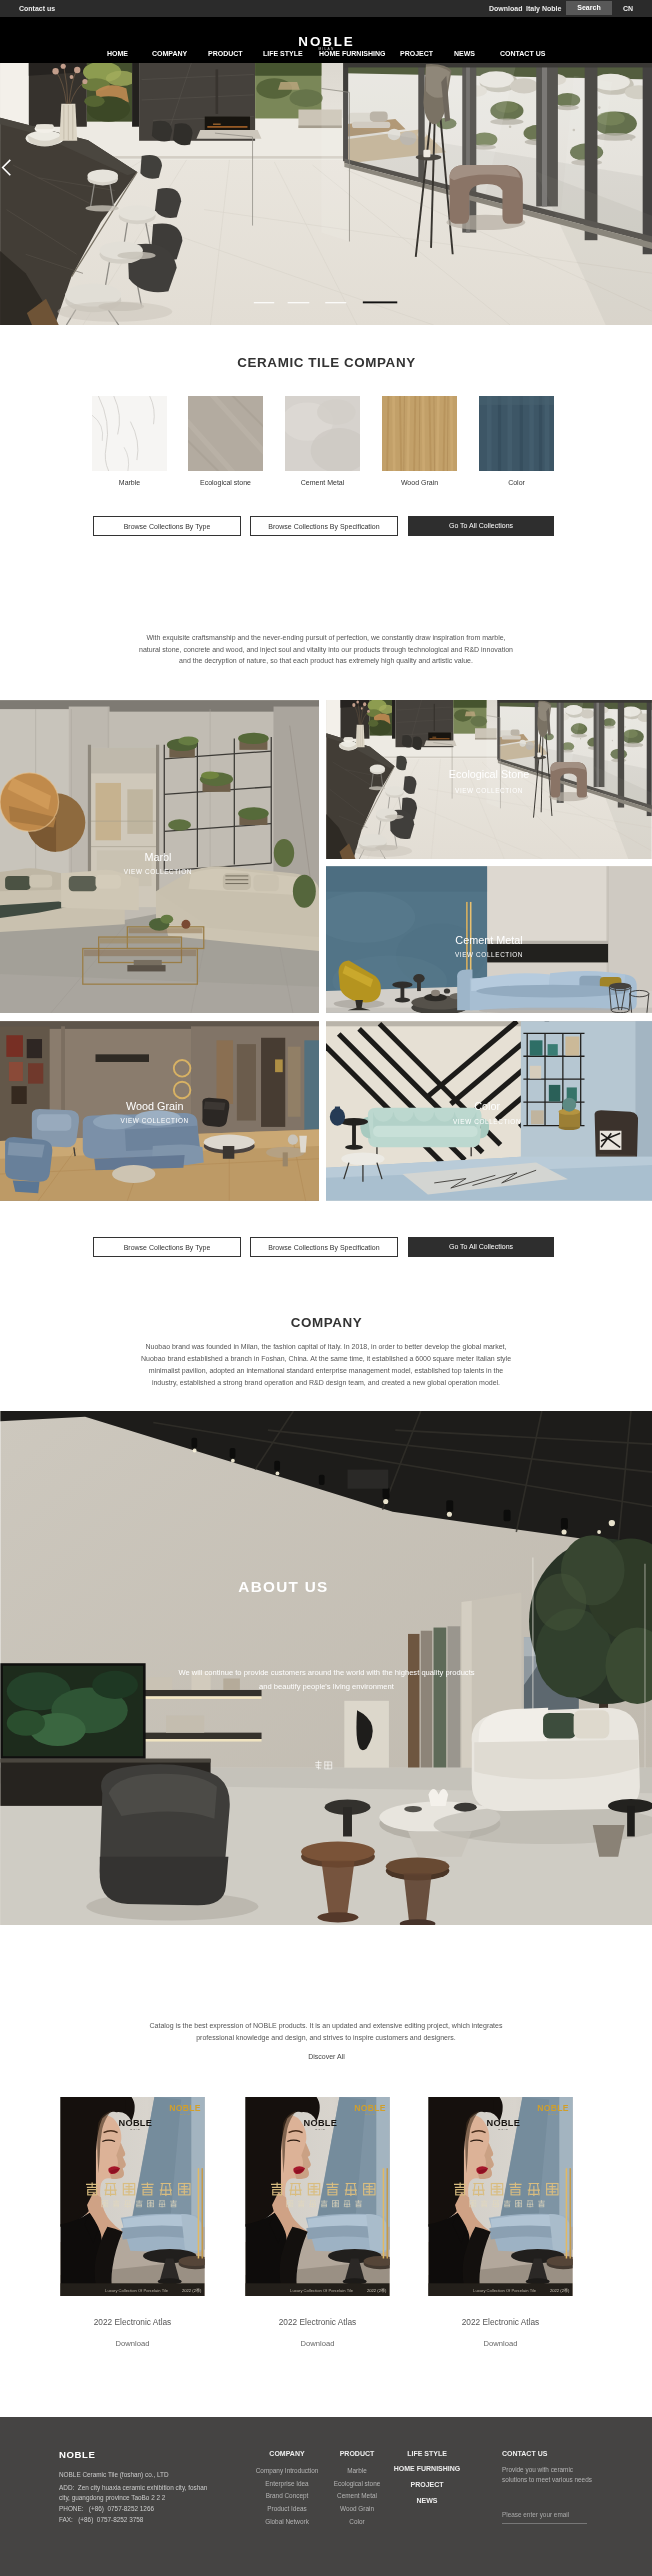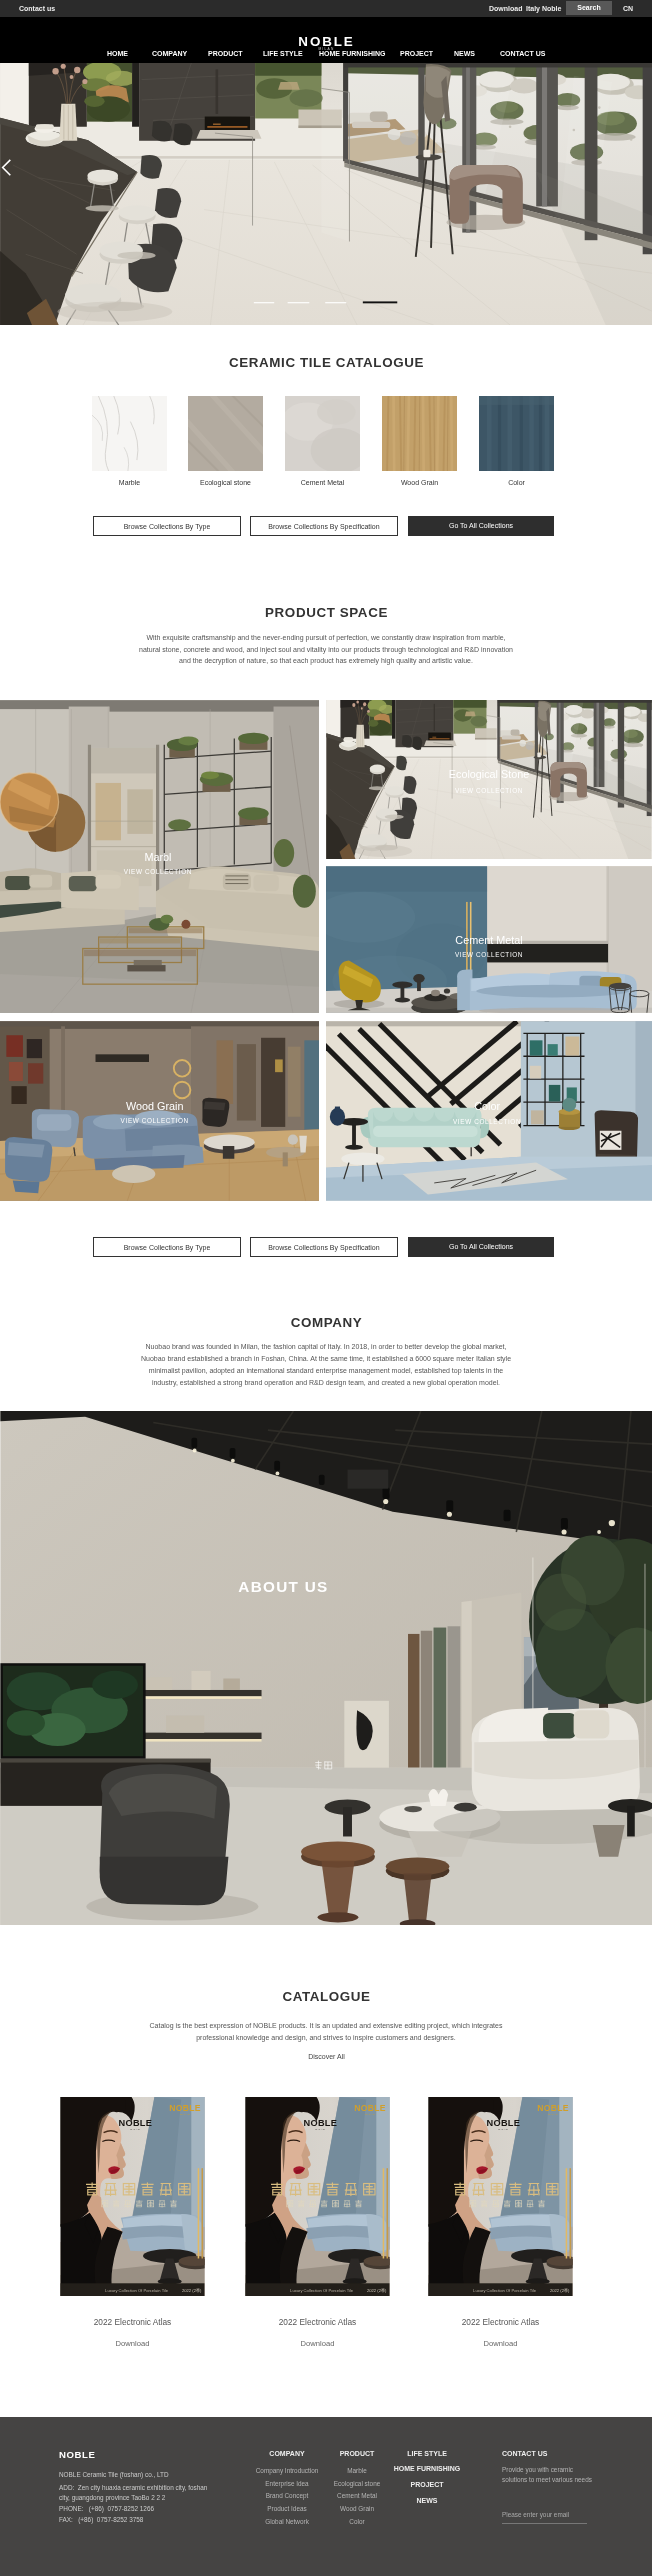--- a/index.html
+++ b/index.html
@@ -279,21 +279,21 @@
 
     <g>
       <rect x="398" y="375" width="32" height="2" fill="#ffffff" opacity="0.9"></rect>
       <rect x="451" y="375" width="34" height="2" fill="#ffffff" opacity="0.9"></rect>
       <rect x="510" y="375" width="33" height="2" fill="#ffffff" opacity="0.9"></rect>
       <rect x="569" y="374" width="54" height="3" fill="#111111"></rect>
     </g>
   </svg>
   </div>
 
-  <div class="abs" style="left:0;top:355px;width:653px;text-align:center;font-size:13.4px;font-weight:bold;color:#333;letter-spacing:0.6px;">CERAMIC TILE CATALOGUE</div>
+  <div class="abs" style="left:0;top:355px;width:653px;text-align:center;font-size:13.4px;font-weight:bold;color:#333;letter-spacing:0.6px;">CERAMIC TILE COMPANY</div>
 
   <div class="abs" style="left:92px;top:396px;width:75px;height:75px;">
     <svg width="75" height="75" viewBox="0 0 117 117">
         <rect width="117" height="117" fill="#f6f5f3"></rect>
       <g stroke="#c9c7c3" stroke-width="1.2" fill="none" opacity="0.9">
         <path d="M10,0 Q30,40 22,80 Q18,100 26,117"></path>
         <path d="M34,0 Q48,30 40,60"></path>
         <path d="M60,40 Q76,70 70,100"></path>
         <path d="M90,0 Q100,20 96,44"></path>
       </g>
@@ -377,21 +377,20 @@
   <div class="abs" style="left:285px;top:479px;width:75px;text-align:center;font-size:7px;color:#333;">Cement Metal</div>
   <div class="abs" style="left:382px;top:479px;width:75px;text-align:center;font-size:7px;color:#333;">Wood Grain</div>
   <div class="abs" style="left:479px;top:479px;width:75px;text-align:center;font-size:7px;color:#333;">Color</div>
 
   <div class="abs" style="left:93px;top:516px;width:148px;height:20.4px;border:0.6px solid #333;font-size:7px;color:#333;text-align:center;line-height:19px;">Browse Collections By Type</div>
 
   <div class="abs" style="left:250px;top:516px;width:148px;height:20.4px;border:0.6px solid #333;font-size:7px;color:#333;text-align:center;line-height:19px;">Browse Collections By Specification</div>
 
   <div class="abs" style="left:408px;top:516px;width:146px;height:20.4px;background:#2e2e2e;font-size:7px;color:#fff;text-align:center;line-height:20.4px;">Go To All Collections</div>
 
-  <div class="abs" style="left:0;top:605px;width:653px;text-align:center;font-size:13.4px;font-weight:bold;color:#333;letter-spacing:0.6px;">PRODUCT SPACE</div>
 
   <div class="abs" style="left:71px;top:632px;width:510px;text-align:center;font-size:7px;line-height:11.5px;color:#555;">
     With exquisite craftsmanship and the never-ending pursuit of perfection, we constantly draw inspiration from marble,<br>
     natural stone, concrete and wood, and inject soul and vitality into our products through technological and R&amp;D innovation<br>
     and the decryption of nature, so that each product has extremely high quality and artistic value.
   </div>
 
   <div class="abs" style="left:0;top:700px;width:319px;height:297px;" id="tile-marble">
   <svg width="319" height="313" viewBox="0 0 501 491">
 
@@ -897,38 +896,38 @@
     <path d="M744,520 L1002,516 L1002,560 Q940,580 840,578 Q780,576 744,566 Z" fill="#dfdbd2"></path>
 
     <ellipse cx="990" cy="620" rx="36" ry="11" fill="#23221f"></ellipse>
     <rect x="984" y="620" width="12" height="48" fill="#1e1d1b"></rect>
 
     <path d="M930,650 L980,650 L970,700 L940,700 Z" fill="#8a8276"></path>
   </svg>
     
     <div class="abs" style="left:0;top:167px;width:567px;text-align:center;color:#fff;font-size:15.3px;font-weight:bold;letter-spacing:1.3px;">ABOUT US</div>
     
+    <div class="abs" style="left:0;top:255px;width:653px;text-align:center;color:#fff;font-size:7.6px;line-height:14px;">We will continue to provide customers around the world with the highest quality products<br>and beautify people's living environment</div>
     
     <svg class="abs" style="left:314px;top:349px;" width="19" height="10.2" viewBox="0 0 30 16">
       <g stroke="#ffffff" stroke-width="1.1" fill="none" opacity="0.95">
         <line x1="2" y1="4" x2="12" y2="4"></line>
           <line x1="7" y1="1" x2="7" y2="15"></line>
           <line x1="2" y1="8" x2="12" y2="8"></line>
           <line x1="3" y1="11" x2="11" y2="13"></line>
         <line x1="17" y1="2" x2="17" y2="14"></line>
           <line x1="17" y1="3" x2="28" y2="3"></line>
           <line x1="28" y1="3" x2="28" y2="14"></line>
           <line x1="17" y1="8" x2="28" y2="8"></line>
           <line x1="22" y1="3" x2="22" y2="14"></line>
           <line x1="17" y1="14" x2="28" y2="14"></line>
       </g>
     </svg>
   </div>
 
-  <div class="abs" style="left:0;top:1989px;width:653px;text-align:center;font-size:13.4px;font-weight:bold;color:#333;letter-spacing:0.6px;">CATALOGUE</div>
 
   <div class="abs" style="left:71px;top:2020px;width:510px;text-align:center;font-size:7px;line-height:12px;color:#555;">
     Catalog is the best expression of NOBLE products. It is an updated and extensive editing project, which integrates<br>
     professional knowledge and design, and strives to inspire customers and designers.
   </div>
 
   <div class="abs" style="left:0;top:2053px;width:653px;text-align:center;font-size:7px;color:#444;">Discover All</div>
 
   <div class="abs" style="left:60px;top:2097px;width:145px;height:199px;" id="card1">
   <svg width="145" height="199" viewBox="0 0 227 313">

